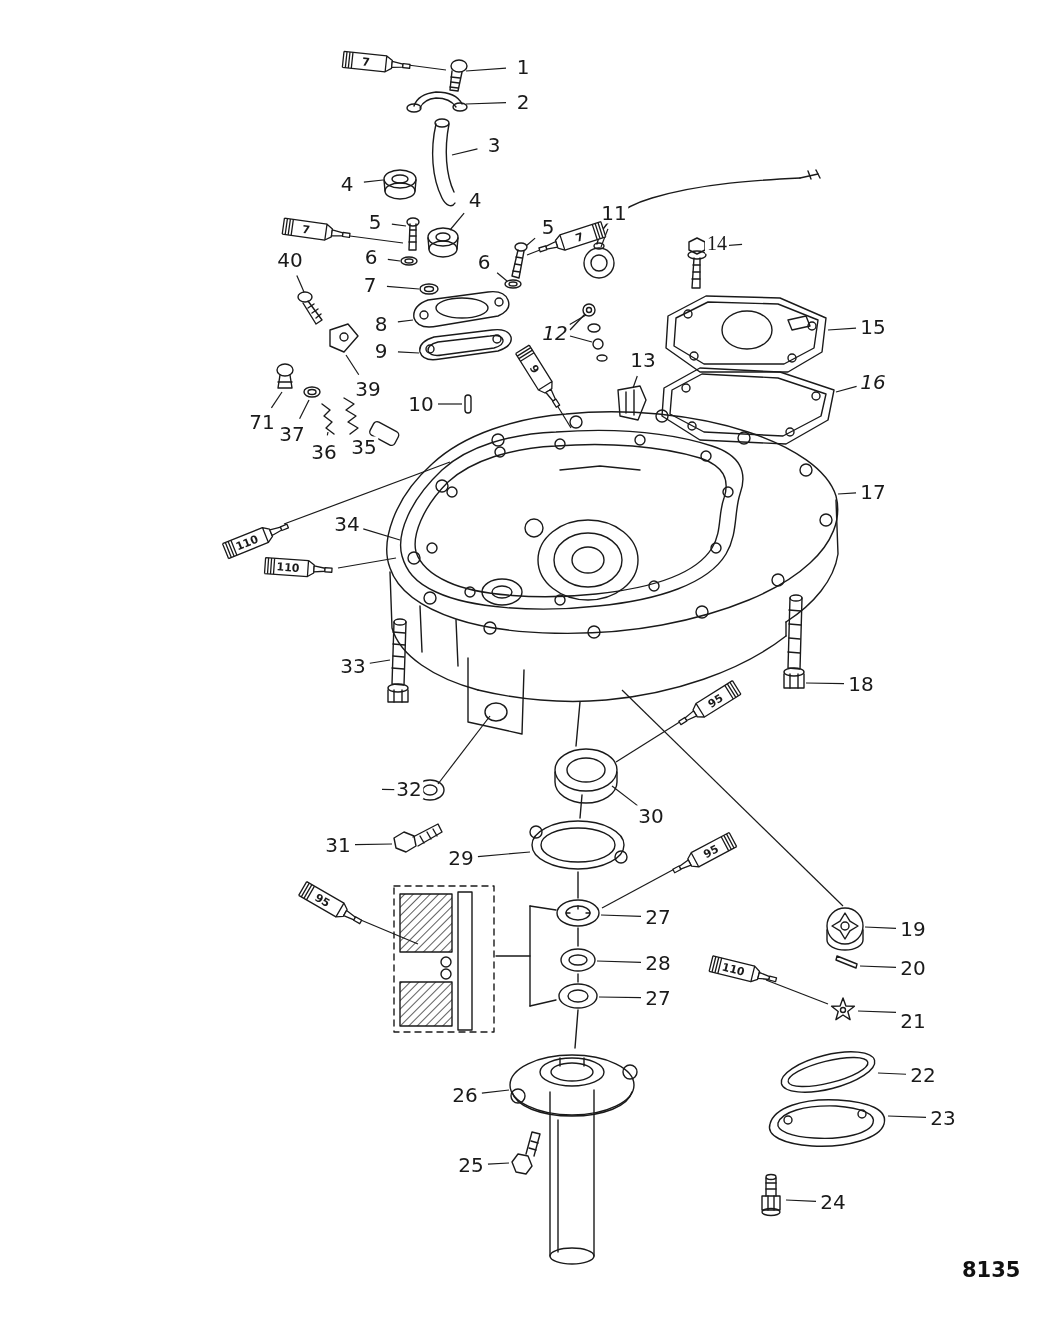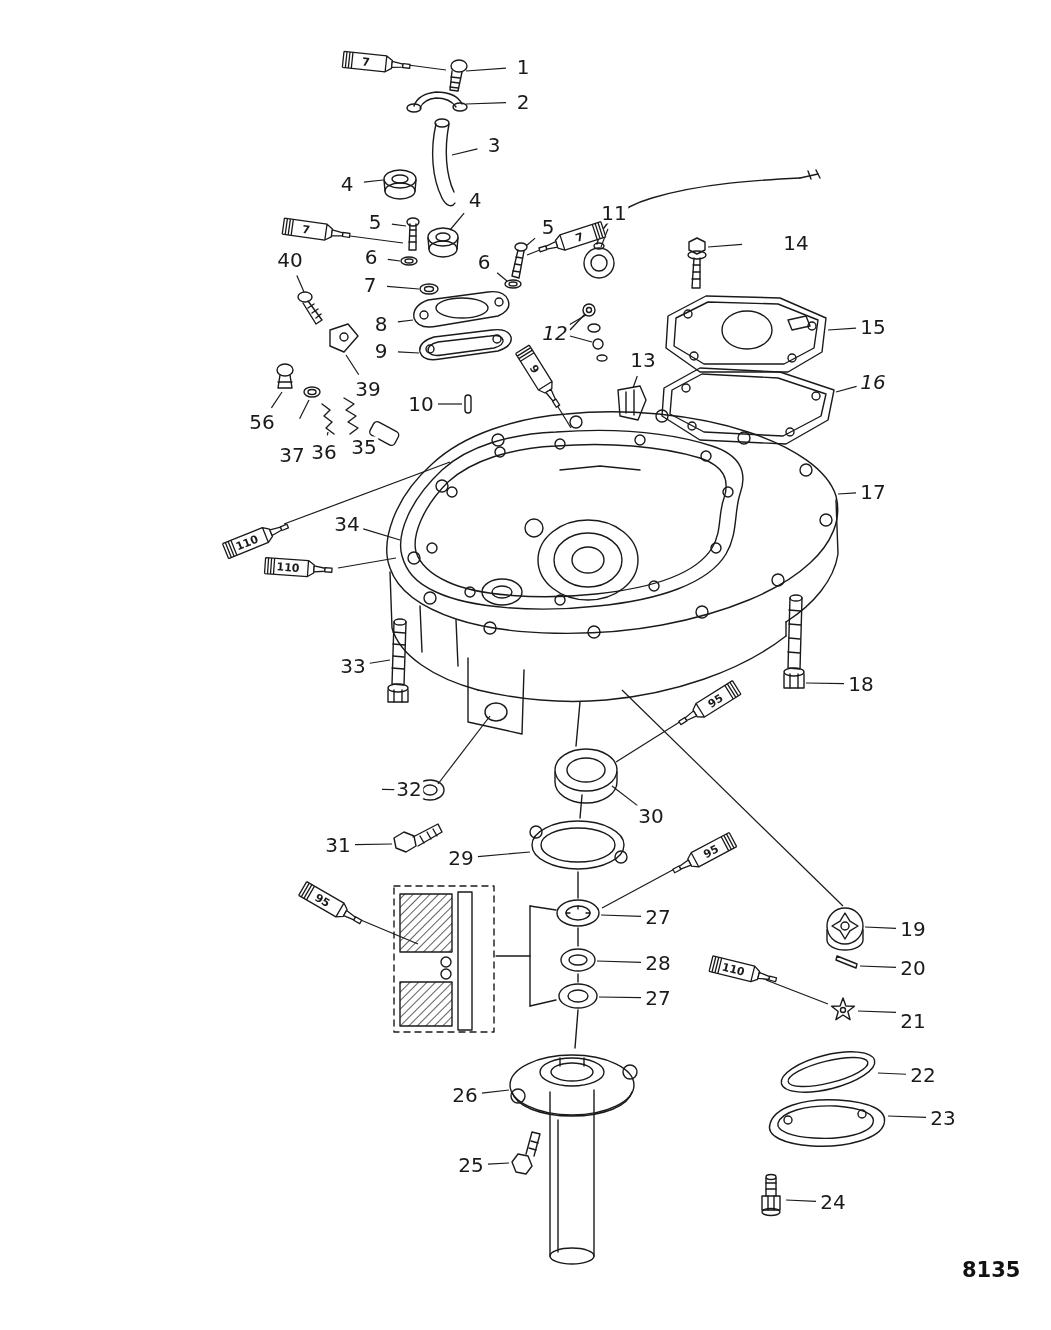--- a/index.html
+++ b/index.html
@@ -473,29 +473,29 @@
     <div class="callout" style="left: 375px; top: 222px;">5</div>
     <div class="callout" style="left: 371px; top: 257px;">6</div>
     <div class="callout" style="left: 370px; top: 285px;">7</div>
     <div class="callout" style="left: 475px; top: 200px;">4</div>
     <div class="callout" style="left: 548px; top: 227px;">5</div>
     <div class="callout" style="left: 484px; top: 262px;">6</div>
     <div class="callout" style="left: 290px; top: 260px;">40</div>
     <div class="callout" style="left: 381px; top: 324px;">8</div>
     <div class="callout" style="left: 381px; top: 351px;">9</div>
     <div class="callout" style="left: 368px; top: 389px;">39</div>
-    <div class="callout" style="left: 262px; top: 422px;">56</div>
-    <div class="callout" style="left: 292px; top: 434px; margin-top: 21px;">37</div>
+    <div class="callout" style="left: 262px; top: 422px;">71</div>
+    <div class="callout" style="left: 292px; top: 434px;">37</div>
     <div class="callout" style="left: 324px; top: 452px;">36</div>
     <div class="callout" style="left: 356px; top: 447px; margin-left: 8px;">35</div>
     <div class="callout" style="left: 421px; top: 404px;">10</div>
     <div class="callout" style="left: 614px; top: 213px;">11</div>
     <div class="callout" style="left: 555px; top: 333px; font-style: italic;">12</div>
     <div class="callout" style="left: 643px; top: 360px;">13</div>
-    <div class="callout" style="left: 796px; top: 243px;">14</div>
+    <div class="callout" style="left: 717px; top: 243px; font-family: Liberation Serif, serif;">14</div>
     <div class="callout" style="left: 873px; top: 327px;">15</div>
     <div class="callout" style="left: 873px; top: 382px; font-style: italic;">16</div>
     <div class="callout" style="left: 873px; top: 492px;">17</div>
     <div class="callout" style="left: 347px; top: 524px;">34</div>
     <div class="callout" style="left: 353px; top: 666px;">33</div>
     <div class="callout" style="left: 861px; top: 684px;">18</div>
     <div class="callout" style="left: 365px; top: 789px; margin-left: 44px;">32</div>
     <div class="callout" style="left: 651px; top: 816px;">30</div>
     <div class="callout" style="left: 338px; top: 845px;">31</div>
     <div class="callout" style="left: 461px; top: 858px;">29</div>

